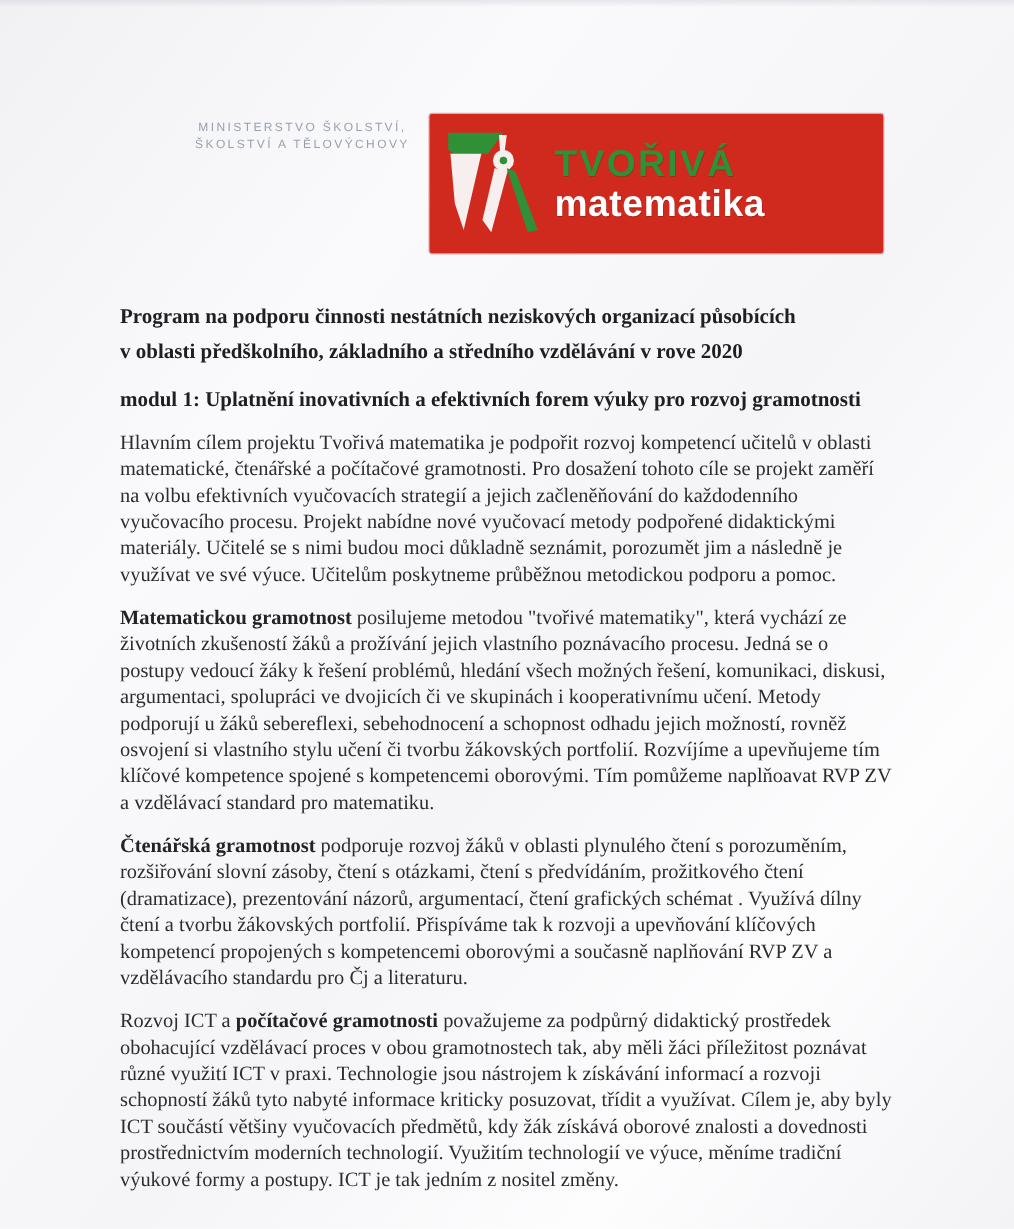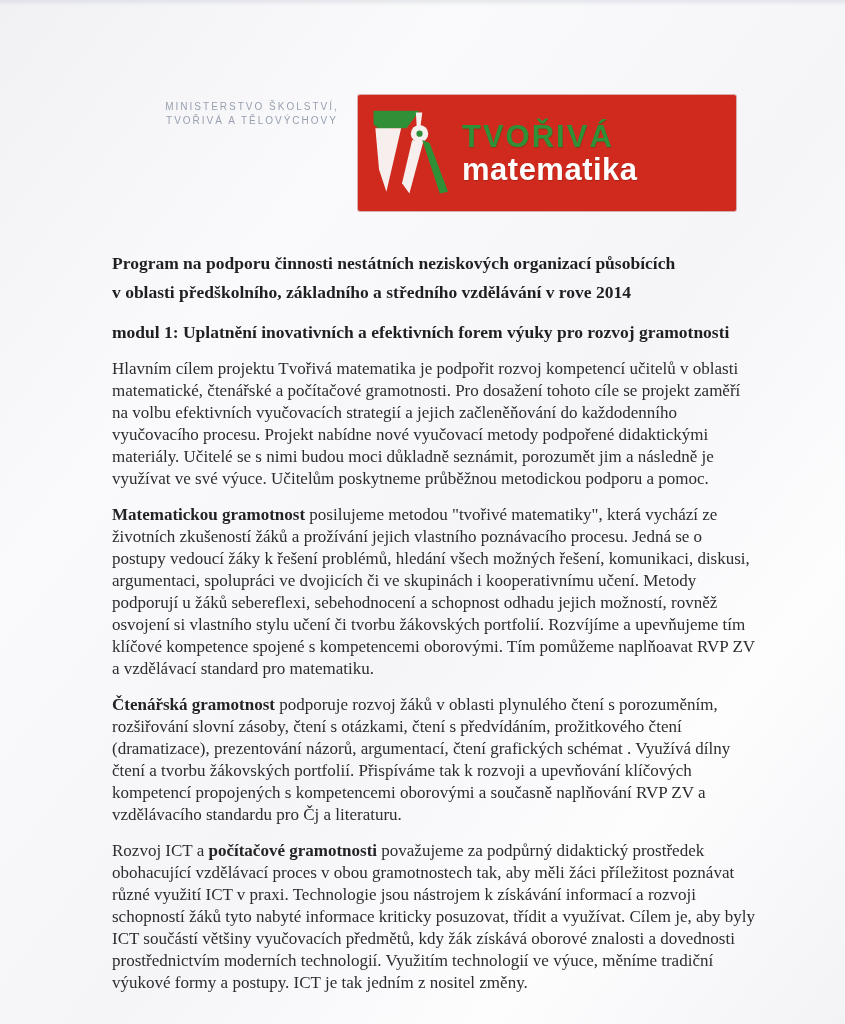--- a/index.html
+++ b/index.html
@@ -93,21 +93,21 @@
     color: #ffffff;
     font-size: 31px;
     letter-spacing: 0.5px;
     margin-top: 2px;
     text-shadow: 0.5px 0.5px 0 rgba(120,20,15,0.4);
   }
 
   
   .doc-body {
     position: absolute;
-    left: 112px;
+    left: 100px;
     top: 249px;
     width: 643px;
     color: #2d2d30;
     font-size: 17px;
   }
   h1.doc-title {
     margin: 0;
     font-size: 17.5px;
     font-weight: 700;
     color: #1f1f23;
@@ -132,21 +132,21 @@
 </head>
 <body>
 
 <div class="page">
 
   <div class="header">
 
     <div class="msmt">
       <div class="msmt-caption">
         <div>MINISTERSTVO ŠKOLSTVÍ,</div>
-        <div>TVOŘIVÁ A TĚLOVÝCHOVY</div>
+        <div>ŠKOLSTVÍ A TĚLOVÝCHOVY</div>
       </div>
     </div>
 
     <div class="banner">
       <svg class="banner-icon" viewBox="0 0 100 104">
 
         <polygon points="6,6 56,6 42,25 24,25 24,36 6,21" fill="#2f9038"></polygon>
 
         <polygon points="8,25 36,25 20,94 12,70" fill="#f6efee"></polygon>
 
@@ -163,21 +163,21 @@
         <div class="banner-top">TVOŘIVÁ</div>
         <div class="banner-bottom">matematika</div>
       </div>
     </div>
 
   </div>
 
   <div class="doc-body">
     <h1 class="doc-title">
       <span>Program na podporu činnosti nestátních neziskových organizací působících</span>
-      <span>v oblasti předškolního, základního a středního vzdělávání v rove 2014</span>
+      <span>v oblasti předškolního, základního a středního vzdělávání v rove 2020</span>
     </h1>
     <h2 class="doc-subtitle">modul 1: Uplatnění inovativních a efektivních forem výuky pro rozvoj gramotnosti</h2>
     <div id="paragraphs">
         <p class="body-para"><span>Hlavním cílem projektu Tvořivá matematika je podpořit rozvoj kompetencí učitelů v oblasti matematické, čtenářské a počítačové gramotnosti. Pro dosažení tohoto cíle se projekt zaměří na volbu efektivních vyučovacích strategií a jejich začleněňování do každodenního vyučovacího procesu. Projekt nabídne nové vyučovací metody podpořené didaktickými materiály. Učitelé se s nimi budou moci důkladně seznámit, porozumět jim a následně je využívat ve své výuce. Učitelům poskytneme průběžnou metodickou podporu a pomoc.</span></p>
         <p class="body-para"><span class="bold">Matematickou gramotnost</span><span> posilujeme metodou "tvořivé matematiky", která vychází ze životních zkušeností žáků a prožívání jejich vlastního poznávacího procesu. Jedná se o postupy vedoucí žáky k řešení problémů, hledání všech možných řešení, komunikaci, diskusi, argumentaci, spolupráci ve dvojicích či ve skupinách i kooperativnímu učení. Metody podporují u žáků sebereflexi, sebehodnocení a schopnost odhadu jejich možností, rovněž osvojení si vlastního stylu učení či tvorbu žákovských portfolií. Rozvíjíme a upevňujeme tím klíčové kompetence spojené s kompetencemi oborovými. Tím pomůžeme naplňoavat RVP ZV a vzdělávací standard pro matematiku.</span></p>
         <p class="body-para"><span class="bold">Čtenářská gramotnost</span><span> podporuje rozvoj žáků v oblasti plynulého čtení s porozuměním, rozšiřování slovní zásoby, čtení s otázkami, čtení s předvídáním, prožitkového čtení (dramatizace), prezentování názorů, argumentací, čtení grafických schémat . Využívá dílny čtení a tvorbu žákovských portfolií. Přispíváme tak k rozvoji a upevňování klíčových kompetencí propojených s kompetencemi oborovými a současně naplňování RVP ZV a vzdělávacího standardu pro Čj a literaturu.</span></p>
         <p class="body-para"><span>Rozvoj ICT a </span><span class="bold">počítačové gramotnosti</span><span> považujeme za podpůrný didaktický prostředek obohacující vzdělávací proces v obou gramotnostech tak, aby měli žáci příležitost poznávat různé využití ICT v praxi. Technologie jsou nástrojem k získávání informací a rozvoji schopností žáků tyto nabyté informace kriticky posuzovat, třídit a využívat. Cílem je, aby byly ICT součástí většiny vyučovacích předmětů, kdy žák získává oborové znalosti a dovednosti prostřednictvím moderních technologií. Využitím technologií ve výuce, měníme tradiční výukové formy a postupy. ICT je tak jedním z nositel změny.</span></p>
       </div>
   </div>
 

